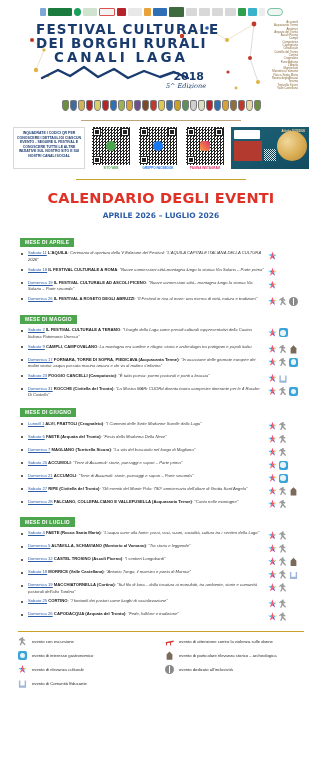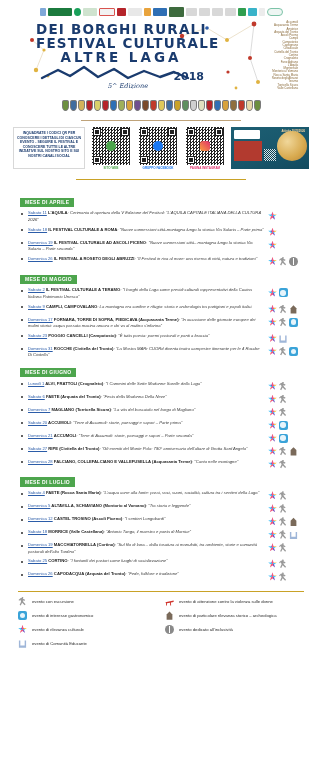--- a/index.html
+++ b/index.html
@@ -55,21 +55,21 @@
   .bt-line.l3 { letter-spacing: 3px; }
   .mountains { margin-top: 1px; position: relative; height: 16px; }
   .year {
     position: absolute; right: 2px; bottom: -2px;
     font-family: "DejaVu Sans", sans-serif;
     color: #1a3b6e; font-weight: bold; font-size: 11px;
   }
   .edition {
     font-family: "DejaVu Serif", serif;
     color: #1a3b6e; font-size: 6.5px; font-style: italic;
-    margin-top: 1px; text-align: center; padding-left: 14px;
+    margin-top: 1px; text-align: right; padding-left: 14px;
   }
   .banner-sub {
     position: absolute;
     left: 96px; top: 72px;
     width: 152px;
     text-align: center;
     color: #c0392b;
     font-weight: bold;
     font-size: 6.6px;
     line-height: 8px;
@@ -259,23 +259,23 @@
       <circle cx="236" cy="64" r="2" fill="#e0b341"></circle>
       <circle cx="10" cy="22" r="2" fill="#c0392b"></circle>
       <circle cx="22" cy="32" r="1.6" fill="#e0b341"></circle>
       <circle cx="14" cy="52" r="2.2" fill="#e0b341"></circle>
       <circle cx="26" cy="58" r="1.4" fill="#e0b341"></circle>
       <circle cx="206" cy="54" r="1.6" fill="#c0392b"></circle>
       <circle cx="214" cy="70" r="1.4" fill="#e0b341"></circle>
     </svg>
 
     <div class="banner-title">
+      <div class="bt-line">FESTIVAL CULTURALE</div>
       <div class="bt-line">DEI BORGHI RURALI</div>
-      <div class="bt-line">FESTIVAL CULTURALE</div>
-      <div class="bt-line l3">ALTRE  LAGA</div>
+      <div class="bt-line l3">CANALI  LAGA</div>
       <div class="mountains">
         <svg width="170" height="16" viewBox="0 0 170 16">
           <polyline points="6,13 22,5 34,11 48,2 62,12 78,4 92,13 108,6 124,12 138,7 152,13" fill="none" stroke="#1a3b6e" stroke-width="2.4" stroke-linejoin="round" stroke-linecap="round"></polyline>
         </svg>
         <span class="year">2018</span>
       </div>
       <div class="edition">5^ Edizione</div>
     </div>
 
 
@@ -388,20 +388,22 @@
       <span class="qr-banner-logo"></span>
       <span class="qr-banner-label">Attivita 2025/2026</span>
       <span class="qr-banner-chip"></span>
       <span class="qr-banner-qr"></span>
       <span class="globe"></span>
     </div>
   </div>
 
   <div class="hr-gold"></div>
 
+  <div class="cal-title">CALENDARIO DEGLI EVENTI</div>
+  <div class="cal-sub">APRILE 2026 – LUGLIO 2026</div>
 
   <div class="calendar"><div class="month-badge">MESE DI APRILE</div><div class="event">
         <div class="ev-text"><span class="ev-date">Sabato 11</span><span class="ev-place"> L'AQUILA</span><span class="ev-desc">: Cerimonia di apertura della V Edizione del Festival: "L'AQUILA CAPITALE ITALIANA DELLA CULTURA 2026"</span></div>
         <div class="ev-icons">
           <span class="ic ic-culture"></span>
         </div>
       </div><div class="event">
         <div class="ev-text"><span class="ev-date">Sabato 18</span><span class="ev-place"> IL FESTIVAL CULTURALE A ROMA</span><span class="ev-desc">: "Nuove connessioni città-montagna lungo la storica Via Salaria – Parte prima"</span></div>
         <div class="ev-icons">
           <span class="ic ic-culture"></span>

